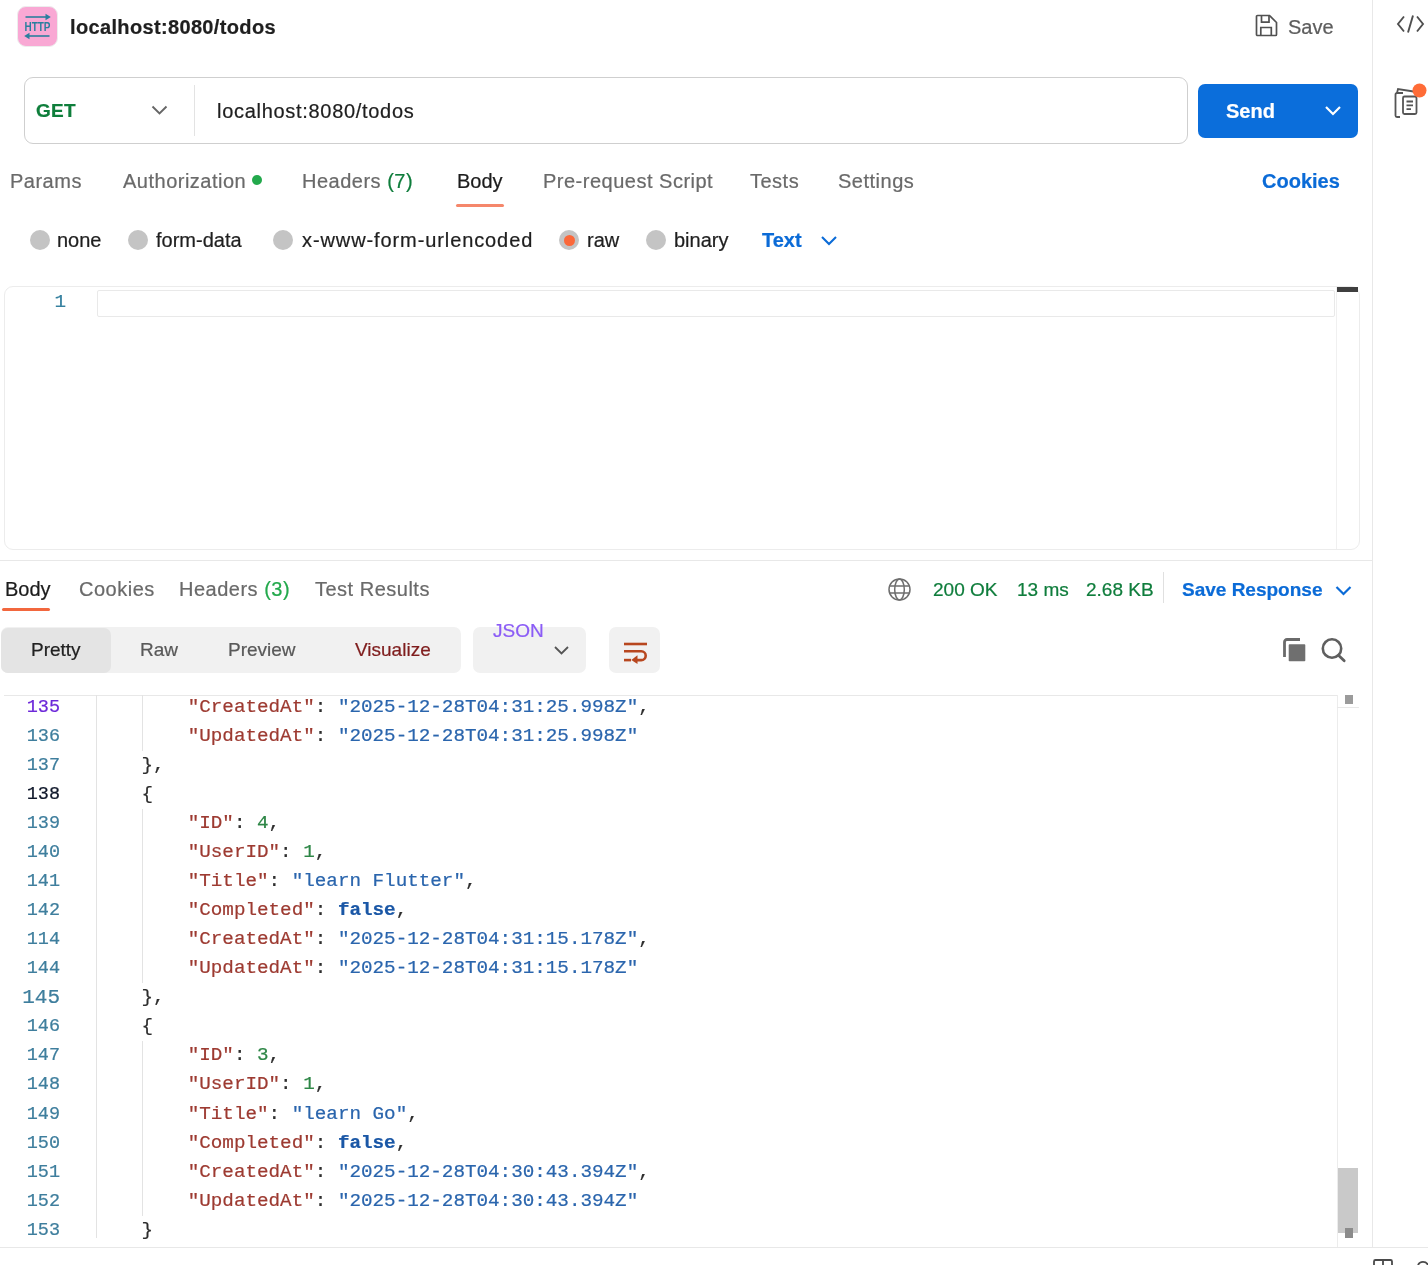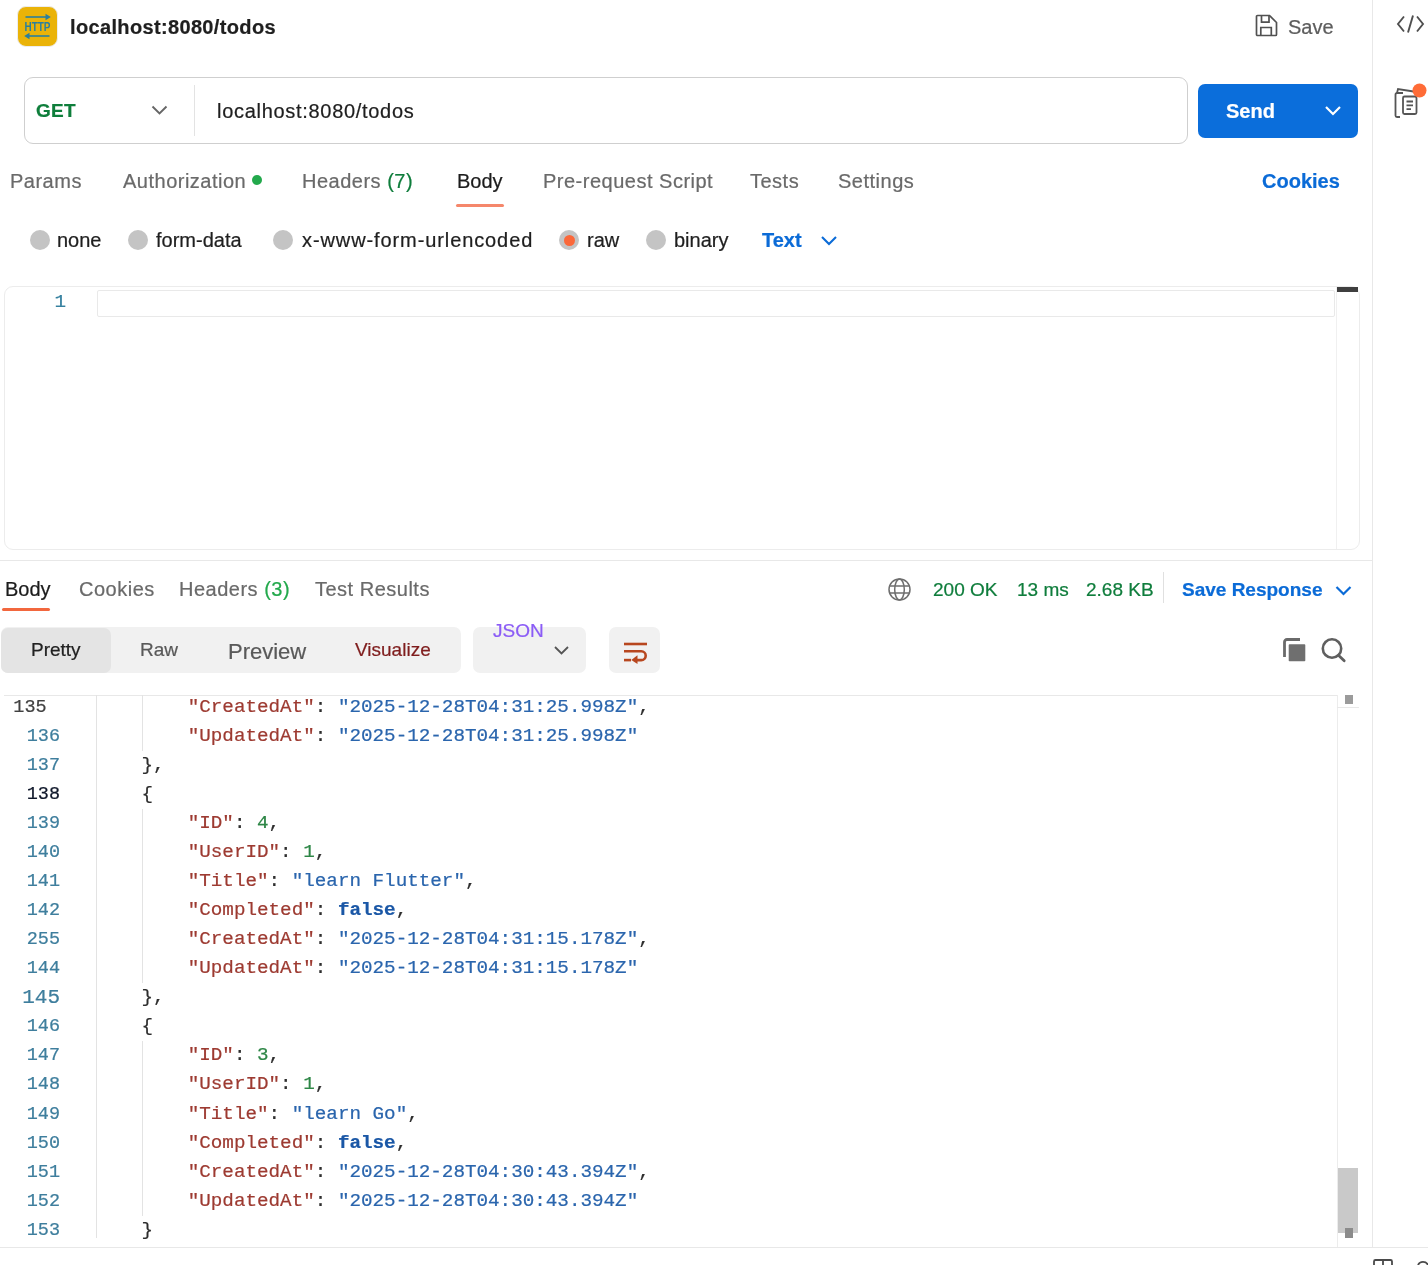--- a/index.html
+++ b/index.html
@@ -12,21 +12,21 @@
 .abs { position:absolute; }
 .hairline { position:absolute; background:#e8e8e8; }
 .tab { color:#6a6a6a; font-size:20px; letter-spacing:0.5px; }
 .green { color:#0f7d3c; }
 .mono { font-family:"Liberation Mono", monospace; }
 </style>
 </head>
 <body>
 <div id="root">
 
-  <div class="abs" style="left:17px;top:6px;width:41px;height:41px;border:1px solid #ededed;border-radius:9px;background:#eab308;">
+  <div class="abs" style="left:17px;top:6px;width:41px;height:41px;border:1px solid #ededed;border-radius:9px;background:#f9a8d4;">
     <svg width="39" height="39" viewBox="0 0 39 39">
       <g stroke="#2a7f9e" stroke-width="1.6" fill="none">
         <path d="M7.5 10 H28.5"></path>
         <path d="M31.5 29 H10.5"></path>
       </g>
       <path d="M27.5 6.8 L32.8 10 L27.5 13.2 Z" fill="#2a7f9e"></path>
       <path d="M11.5 25.8 L6.2 29 L11.5 32.2 Z" fill="#2a7f9e"></path>
       <text x="19.5" y="23.5" text-anchor="middle" font-family="Liberation Sans" font-size="12.5" font-weight="bold" fill="#2a7f9e" textLength="26" lengthAdjust="spacingAndGlyphs">HTTP</text>
     </svg>
   </div>
@@ -125,21 +125,21 @@
   <div class="abs" style="left:1163px;top:572px;width:1px;height:31px;background:#e0e0e0;"></div>
   <div class="abs" style="left:1182px;top:579px;font-size:19px;font-weight:bold;color:#0b6bd7;">Save Response</div>
   <svg class="abs" style="left:1334px;top:585px;" width="19" height="12" viewBox="0 0 19 12">
     <path d="M2.5 2 L9.5 9 L16.5 2" fill="none" stroke="#0b6bd7" stroke-width="2.2"></path>
   </svg>
 
   <div class="abs" style="left:1px;top:627px;width:460px;height:46px;border-radius:7px;background:#f1f1f1;"></div>
   <div class="abs" style="left:1px;top:628px;width:110px;height:45px;border-radius:7px;background:#e4e4e4;"></div>
   <div class="abs" style="left:31px;top:639px;font-size:19px;color:#212121;">Pretty</div>
   <div class="abs" style="left:140px;top:639px;font-size:19px;color:#595959;">Raw</div>
-  <div class="abs" style="left:228px;top:639px;font-size:22px;color:#595959;">Preview</div>
+  <div class="abs" style="left:228px;top:639px;font-size:19px;color:#595959;">Preview</div>
   <div class="abs" style="left:355px;top:639px;font-size:19px;color:#7f1d1d;">Visualize</div>
 
   <div class="abs" style="left:473px;top:627px;width:113px;height:46px;border-radius:7px;background:#f1f1f1;"></div>
   <div class="abs" style="left:493px;top:620px;font-size:19px;color:#8b5cf6;">JSON</div>
   <svg class="abs" style="left:553px;top:645px;" width="17" height="11" viewBox="0 0 17 11">
     <path d="M2 2 L8.5 8.5 L15 2" fill="none" stroke="#555" stroke-width="1.8"></path>
   </svg>
 
   <div class="abs" style="left:609px;top:627px;width:51px;height:46px;border-radius:7px;background:#f1f1f1;"></div>
   <svg class="abs" style="left:622px;top:641px;" width="27" height="23" viewBox="0 0 27 23">
@@ -159,37 +159,37 @@
     <circle cx="12" cy="12.5" r="9.2" fill="none" stroke="#5f5f5f" stroke-width="2.6"></circle>
     <path d="M18.7 19.4 L24.2 24.7" stroke="#5f5f5f" stroke-width="2.8" stroke-linecap="round"></path>
   </svg>
 
   <div class="hairline" style="left:4px;top:695px;width:1333px;height:1px;"></div>
   <div id="code">
       <div class="abs" style="left:95.5px;top:695px;width:1px;height:543px;background:#e3e3e3;"></div>
       <div class="abs" style="left:141.5px;top:695px;width:1px;height:55.89999999999998px;background:#e3e3e3;"></div>
       <div class="abs" style="left:141.5px;top:809px;width:1px;height:174.29999999999995px;background:#e3e3e3;"></div>
       <div class="abs" style="left:141.5px;top:1041.4px;width:1px;height:174.29999999999973px;background:#e3e3e3;"></div>
-      <div class="abs mono" style="left:0;top:692.8px;width:60px;height:29.05px;line-height:29.05px;font-size:18.5px;color:#404040;text-align:center;">135</div>
+      <div class="abs mono" style="left:0;top:692.8px;width:60px;height:29.05px;line-height:29.05px;font-size:18.5px;color:#6d28d9;text-align:right;">135</div>
       <div class="abs mono" style="left:187.7px;top:692.8px;height:29.05px;line-height:29.05px;font-size:19.25px;white-space:pre;"><span style="color:#9d3a31;font-weight:normal">"CreatedAt"</span><span style="color:#2d2d2d;font-weight:normal">: </span><span style="color:#2a65ad;font-weight:normal">"2025-12-28T04:31:25.998Z"</span><span style="color:#2d2d2d;font-weight:normal">,</span></div>
       <div class="abs mono" style="left:0;top:721.8499999999999px;width:60px;height:29.05px;line-height:29.05px;font-size:18.5px;color:#3e7e9d;text-align:right;">136</div>
       <div class="abs mono" style="left:187.7px;top:721.8499999999999px;height:29.05px;line-height:29.05px;font-size:19.25px;white-space:pre;"><span style="color:#9d3a31;font-weight:normal">"UpdatedAt"</span><span style="color:#2d2d2d;font-weight:normal">: </span><span style="color:#2a65ad;font-weight:normal">"2025-12-28T04:31:25.998Z"</span></div>
       <div class="abs mono" style="left:0;top:750.9px;width:60px;height:29.05px;line-height:29.05px;font-size:18.5px;color:#3e7e9d;text-align:right;">137</div>
       <div class="abs mono" style="left:141.5px;top:750.9px;height:29.05px;line-height:29.05px;font-size:19.25px;white-space:pre;"><span style="color:#2d2d2d;font-weight:normal">},</span></div>
       <div class="abs mono" style="left:0;top:779.9499999999999px;width:60px;height:29.05px;line-height:29.05px;font-size:18.5px;color:#0f172a;text-align:right;">138</div>
       <div class="abs mono" style="left:141.5px;top:779.9499999999999px;height:29.05px;line-height:29.05px;font-size:19.25px;white-space:pre;"><span style="color:#2d2d2d;font-weight:normal">{</span></div>
       <div class="abs mono" style="left:0;top:809px;width:60px;height:29.05px;line-height:29.05px;font-size:18.5px;color:#3e7e9d;text-align:right;">139</div>
       <div class="abs mono" style="left:187.7px;top:809px;height:29.05px;line-height:29.05px;font-size:19.25px;white-space:pre;"><span style="color:#9d3a31;font-weight:normal">"ID"</span><span style="color:#2d2d2d;font-weight:normal">: </span><span style="color:#2d8646;font-weight:normal">4</span><span style="color:#2d2d2d;font-weight:normal">,</span></div>
       <div class="abs mono" style="left:0;top:838.05px;width:60px;height:29.05px;line-height:29.05px;font-size:18.5px;color:#3e7e9d;text-align:right;">140</div>
       <div class="abs mono" style="left:187.7px;top:838.05px;height:29.05px;line-height:29.05px;font-size:19.25px;white-space:pre;"><span style="color:#9d3a31;font-weight:normal">"UserID"</span><span style="color:#2d2d2d;font-weight:normal">: </span><span style="color:#2d8646;font-weight:normal">1</span><span style="color:#2d2d2d;font-weight:normal">,</span></div>
       <div class="abs mono" style="left:0;top:867.0999999999999px;width:60px;height:29.05px;line-height:29.05px;font-size:18.5px;color:#3e7e9d;text-align:right;">141</div>
       <div class="abs mono" style="left:187.7px;top:867.0999999999999px;height:29.05px;line-height:29.05px;font-size:19.25px;white-space:pre;"><span style="color:#9d3a31;font-weight:normal">"Title"</span><span style="color:#2d2d2d;font-weight:normal">: </span><span style="color:#2a65ad;font-weight:normal">"learn Flutter"</span><span style="color:#2d2d2d;font-weight:normal">,</span></div>
       <div class="abs mono" style="left:0;top:896.15px;width:60px;height:29.05px;line-height:29.05px;font-size:18.5px;color:#3e7e9d;text-align:right;">142</div>
       <div class="abs mono" style="left:187.7px;top:896.15px;height:29.05px;line-height:29.05px;font-size:19.25px;white-space:pre;"><span style="color:#9d3a31;font-weight:normal">"Completed"</span><span style="color:#2d2d2d;font-weight:normal">: </span><span style="color:#1a57a6;font-weight:bold">false</span><span style="color:#2d2d2d;font-weight:normal">,</span></div>
-      <div class="abs mono" style="left:0;top:925.1999999999999px;width:60px;height:29.05px;line-height:29.05px;font-size:18.5px;color:#3e7e9d;text-align:right;">255</div>
+      <div class="abs mono" style="left:0;top:925.1999999999999px;width:60px;height:29.05px;line-height:29.05px;font-size:18.5px;color:#3e7e9d;text-align:right;">114</div>
       <div class="abs mono" style="left:187.7px;top:925.1999999999999px;height:29.05px;line-height:29.05px;font-size:19.25px;white-space:pre;"><span style="color:#9d3a31;font-weight:normal">"CreatedAt"</span><span style="color:#2d2d2d;font-weight:normal">: </span><span style="color:#2a65ad;font-weight:normal">"2025-12-28T04:31:15.178Z"</span><span style="color:#2d2d2d;font-weight:normal">,</span></div>
       <div class="abs mono" style="left:0;top:954.25px;width:60px;height:29.05px;line-height:29.05px;font-size:18.5px;color:#3e7e9d;text-align:right;">144</div>
       <div class="abs mono" style="left:187.7px;top:954.25px;height:29.05px;line-height:29.05px;font-size:19.25px;white-space:pre;"><span style="color:#9d3a31;font-weight:normal">"UpdatedAt"</span><span style="color:#2d2d2d;font-weight:normal">: </span><span style="color:#2a65ad;font-weight:normal">"2025-12-28T04:31:15.178Z"</span></div>
       <div class="abs mono" style="left:0;top:983.3px;width:60px;height:29.05px;line-height:29.05px;font-size:21px;color:#3e7e9d;text-align:right;">145</div>
       <div class="abs mono" style="left:141.5px;top:983.3px;height:29.05px;line-height:29.05px;font-size:19.25px;white-space:pre;"><span style="color:#2d2d2d;font-weight:normal">},</span></div>
       <div class="abs mono" style="left:0;top:1012.3499999999999px;width:60px;height:29.05px;line-height:29.05px;font-size:18.5px;color:#3e7e9d;text-align:right;">146</div>
       <div class="abs mono" style="left:141.5px;top:1012.3499999999999px;height:29.05px;line-height:29.05px;font-size:19.25px;white-space:pre;"><span style="color:#2d2d2d;font-weight:normal">{</span></div>
       <div class="abs mono" style="left:0;top:1041.4px;width:60px;height:29.05px;line-height:29.05px;font-size:18.5px;color:#3e7e9d;text-align:right;">147</div>
       <div class="abs mono" style="left:187.7px;top:1041.4px;height:29.05px;line-height:29.05px;font-size:19.25px;white-space:pre;"><span style="color:#9d3a31;font-weight:normal">"ID"</span><span style="color:#2d2d2d;font-weight:normal">: </span><span style="color:#2d8646;font-weight:normal">3</span><span style="color:#2d2d2d;font-weight:normal">,</span></div>
       <div class="abs mono" style="left:0;top:1070.45px;width:60px;height:29.05px;line-height:29.05px;font-size:18.5px;color:#3e7e9d;text-align:right;">148</div>

